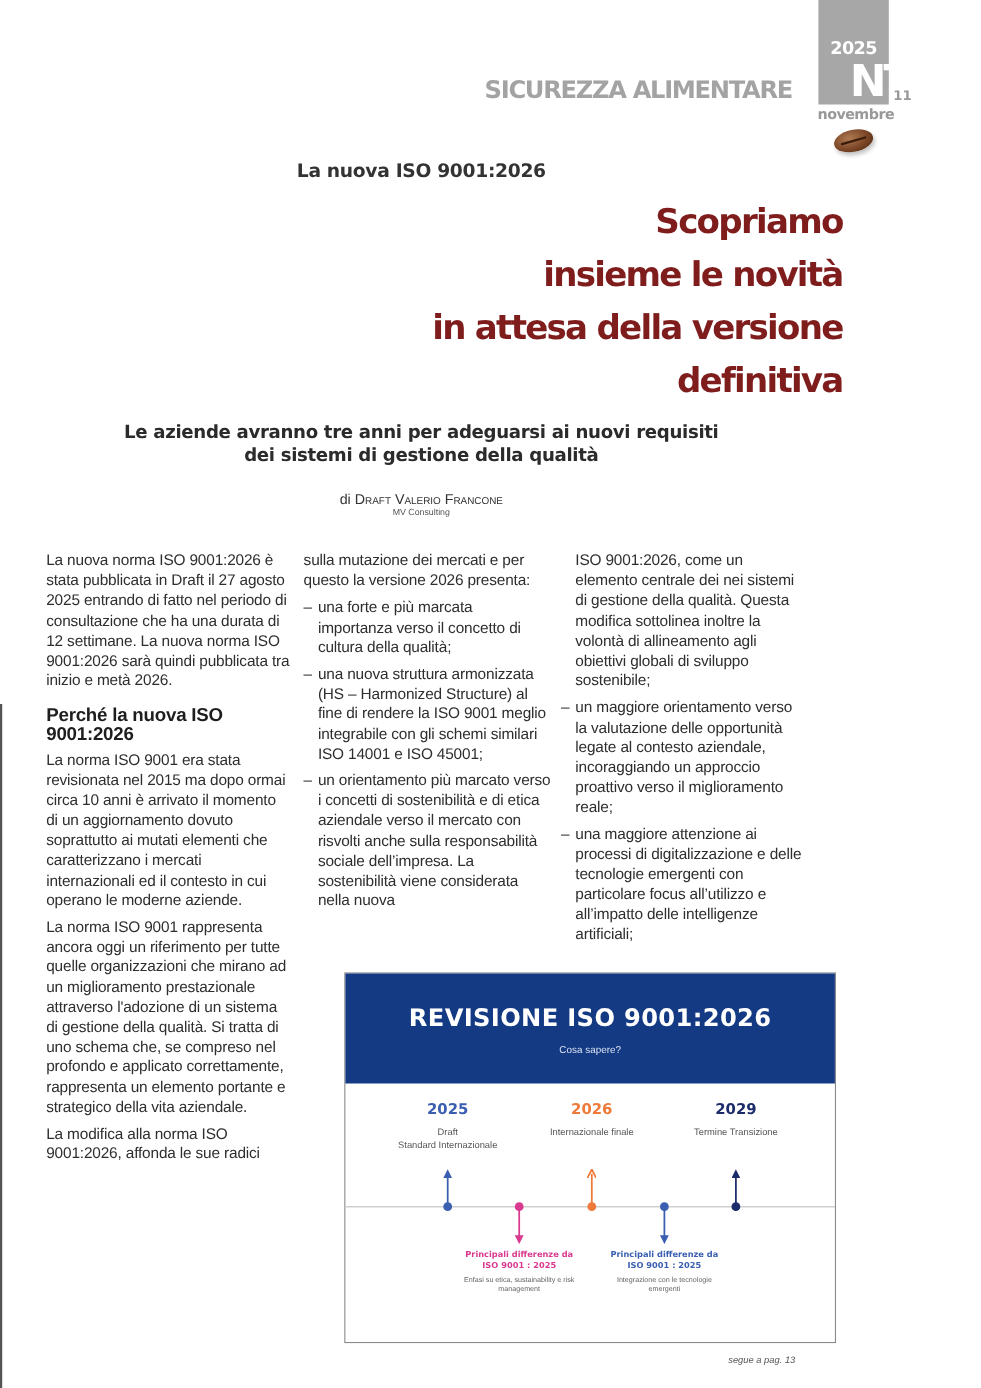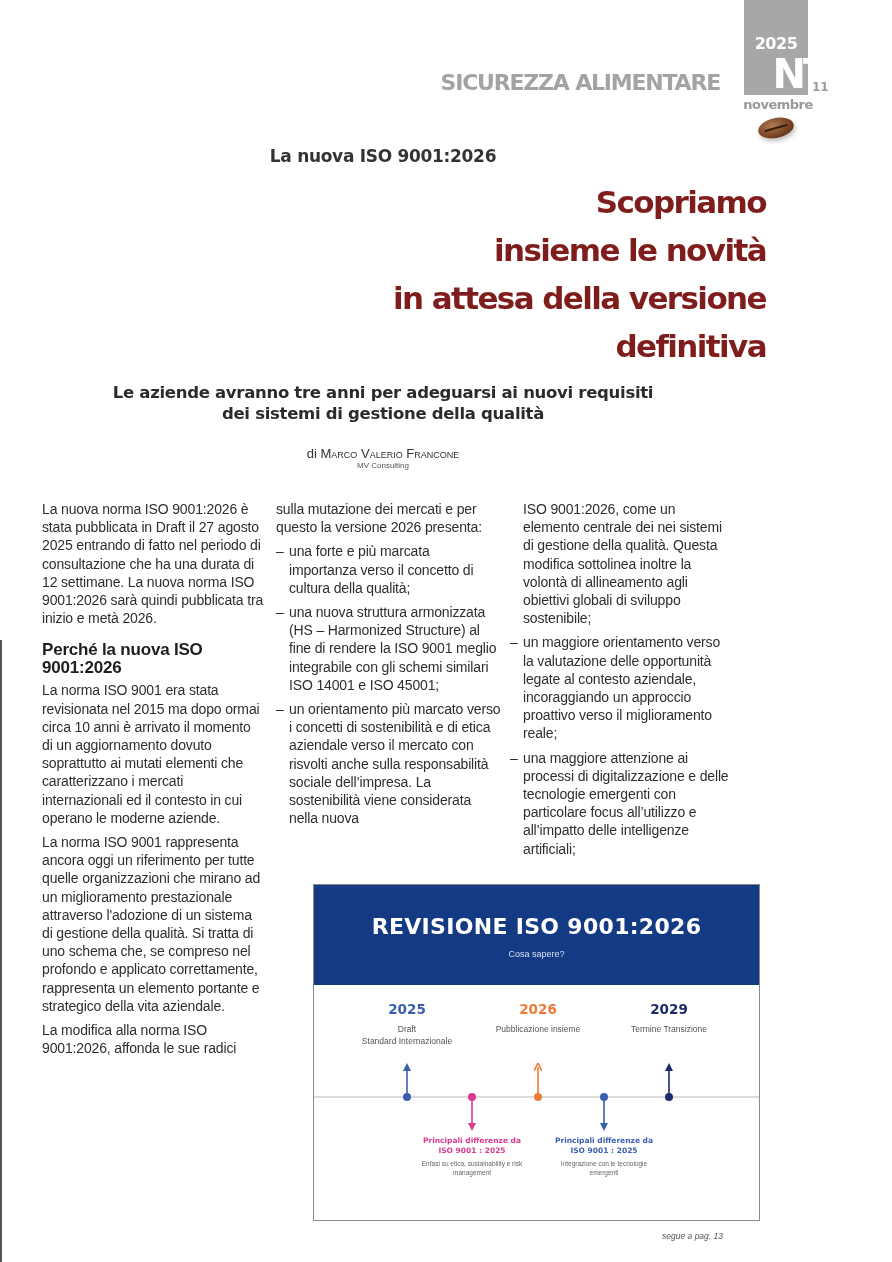--- a/index.html
+++ b/index.html
@@ -91,21 +91,21 @@
   <span>insieme le novità</span>
   <span>in attesa della versione</span>
   <span>definitiva</span>
 </h1>
 <div class="subhead">
   <span>Le aziende avranno tre anni per adeguarsi ai nuovi requisiti</span>
   <span>dei sistemi di gestione della qualità</span>
 </div>
 <div class="byline">
   <span>di</span>
-  <span class="name">Marco Valerio Francone</span>
+  <span class="name">Draft Valerio Francone</span>
 </div>
 <div class="affil">MV Consulting</div>
 
 <div class="col col1">
   <p>La nuova norma ISO 9001:2026 è stata pubblicata in Draft il 27 agosto 2025 entrando di fatto nel periodo di consultazione che ha una durata di 12 settimane. La nuova norma ISO 9001:2026 sarà quindi pubblicata tra inizio e metà 2026.</p>
   <h2 class="h-perche">Perché la nuova ISO 9001:2026</h2>
   <p>La norma ISO 9001 era stata revisionata nel 2015 ma dopo ormai circa 10 anni è arrivato il momento di un aggiornamento dovuto soprattutto ai mutati elementi che caratterizzano i mercati internazionali ed il contesto in cui operano le moderne aziende.</p>
   <p>La norma ISO 9001 rappresenta ancora oggi un riferimento per tutte quelle organizzazioni che mirano ad un miglioramento prestazionale attraverso l'adozione di un sistema di gestione della qualità. Si tratta di uno schema che, se compreso nel profondo e applicato correttamente, rappresenta un elemento portante e strategico della vita aziendale.</p>
   <p>La modifica alla norma ISO 9001:2026, affonda le sue radici</p>
 </div>
@@ -136,21 +136,21 @@
   <div class="milestone" style="left:23px; top:116px;">
     <div class="yr" style="color:#3a5fb0">2025</div>
     <div class="lbl">
       <div>Draft</div>
       <div>Standard Internazionale</div>
     </div>
   </div>
   <div class="milestone" style="left:154px; top:116px;">
     <div class="yr" style="color:#ee7a3a">2026</div>
     <div class="lbl">
-      <div>Pubblicazione insieme</div>
+      <div>Internazionale finale</div>
     </div>
   </div>
   <div class="milestone" style="left:285px; top:116px;">
     <div class="yr" style="color:#1c2c6a">2029</div>
     <div class="lbl">
       <div>Termine Transizione</div>
     </div>
   </div>
 
   <svg class="timeline" width="445" height="335">

